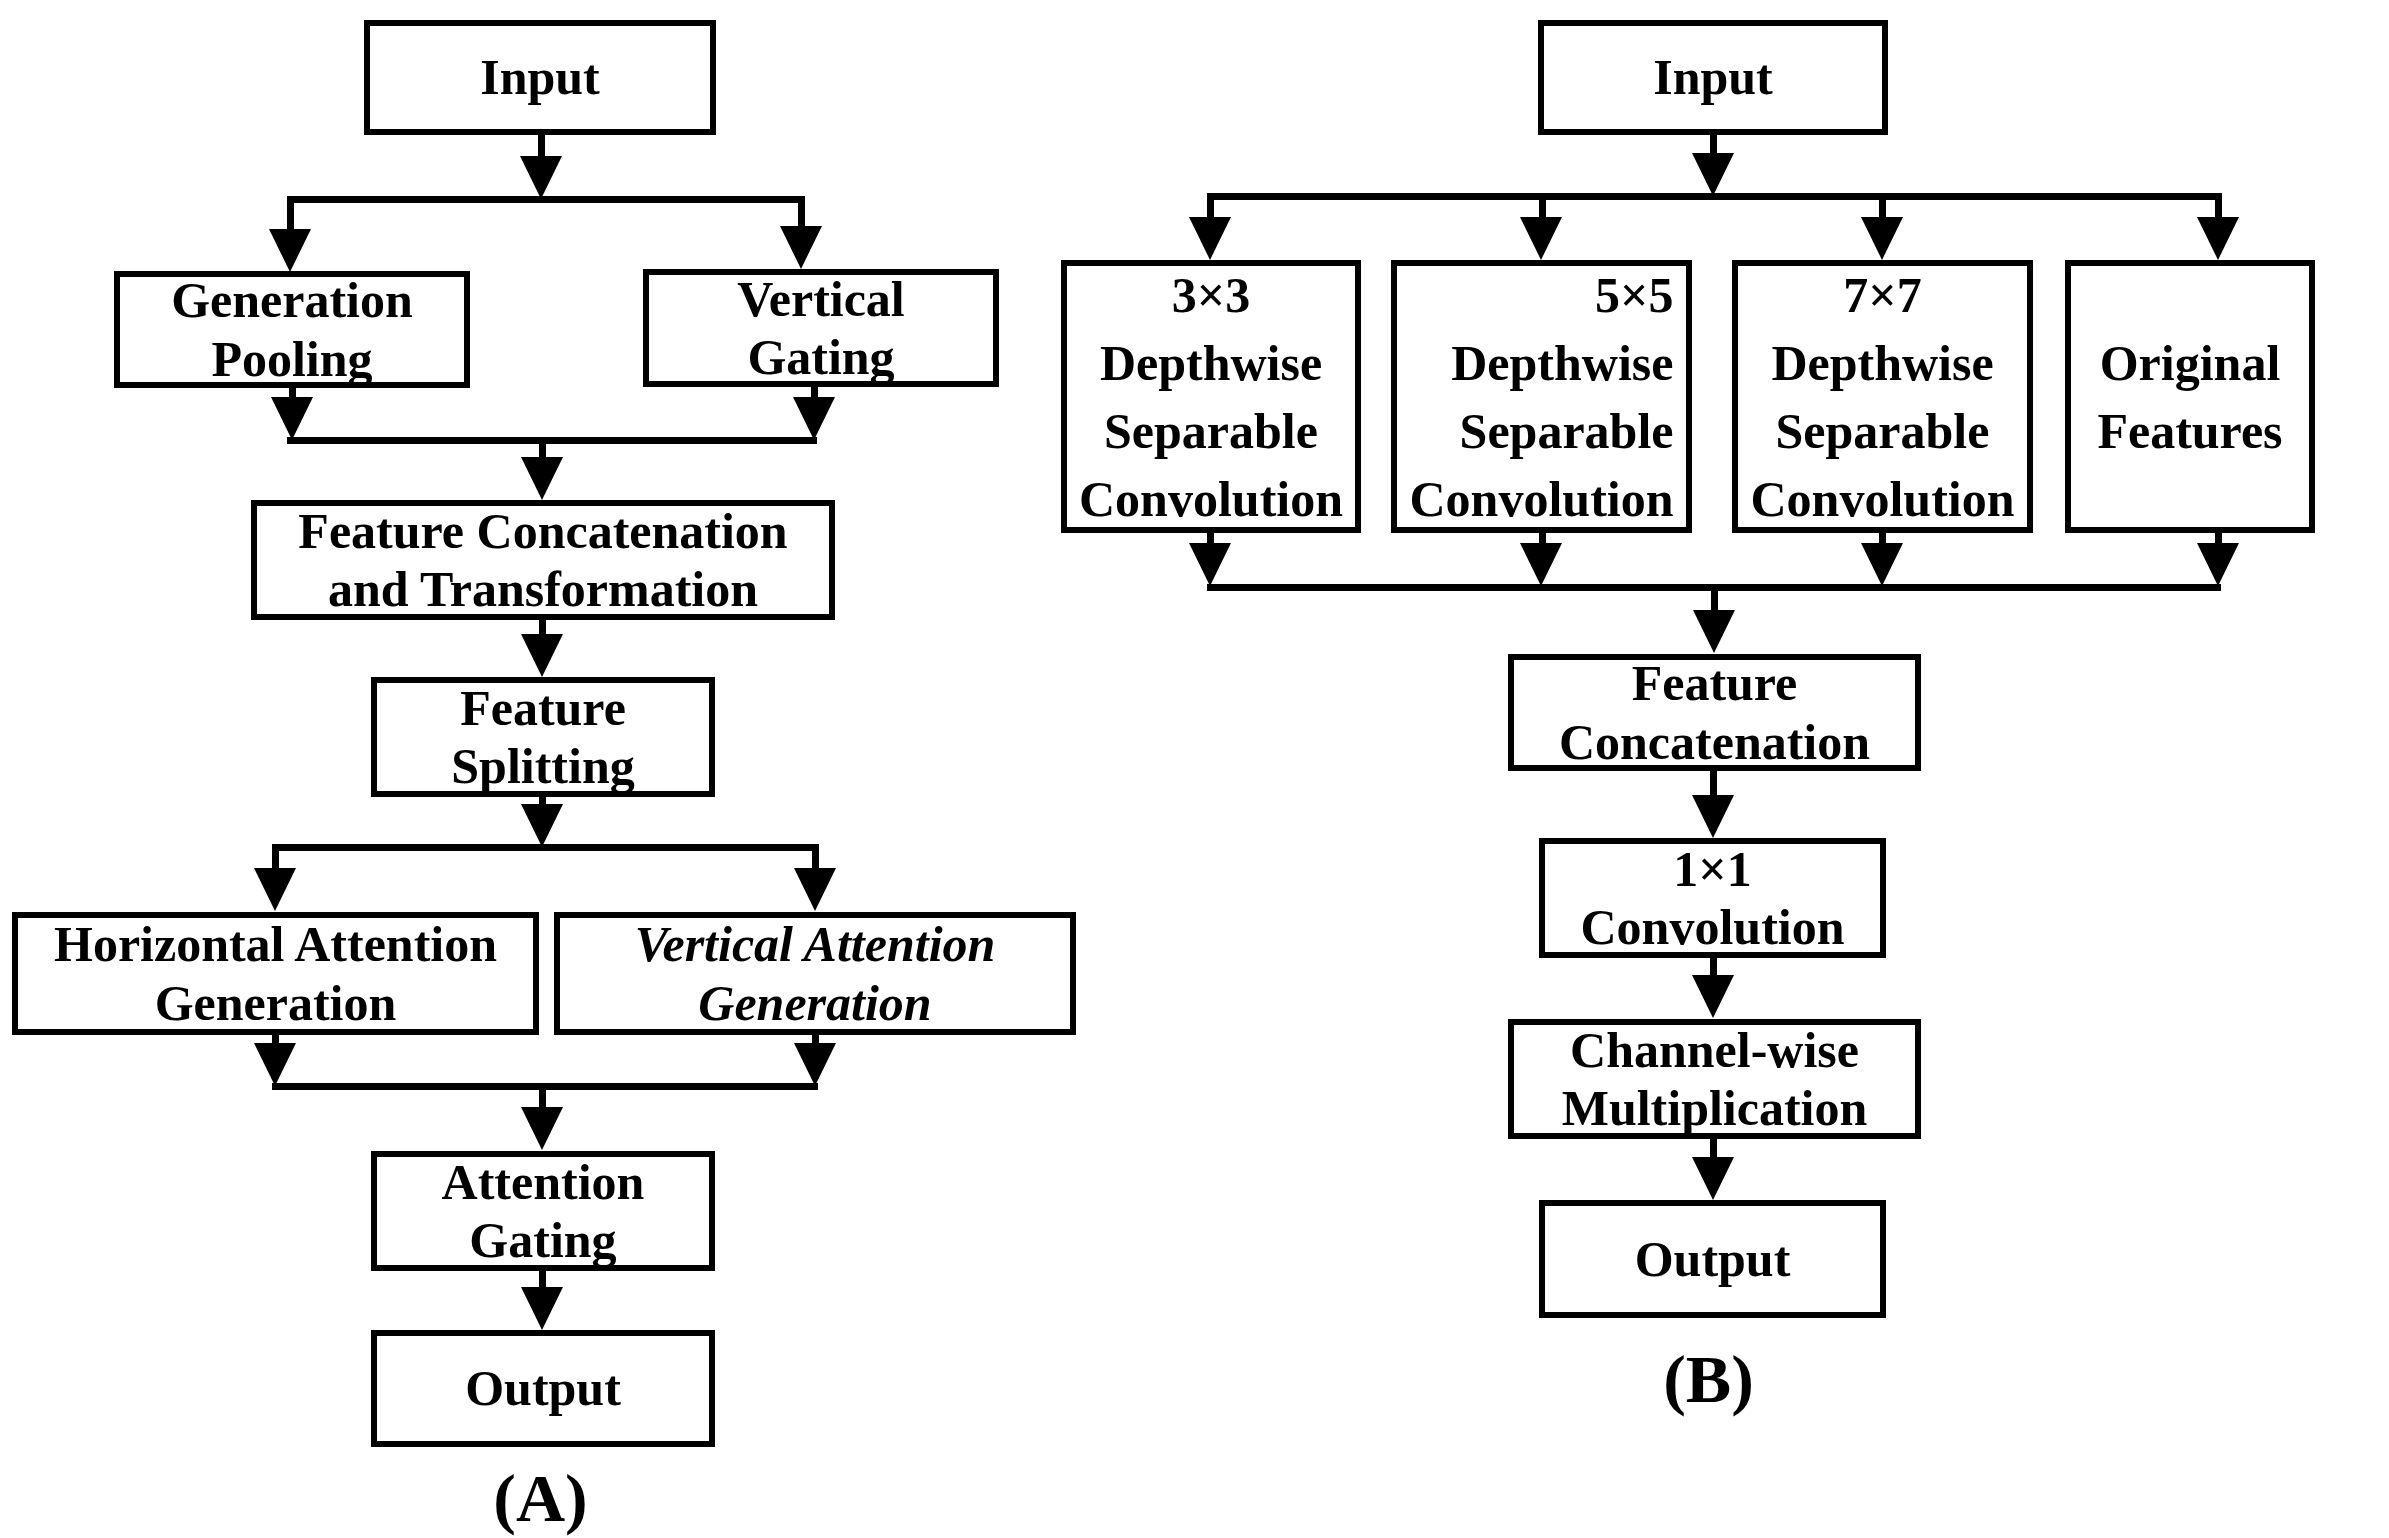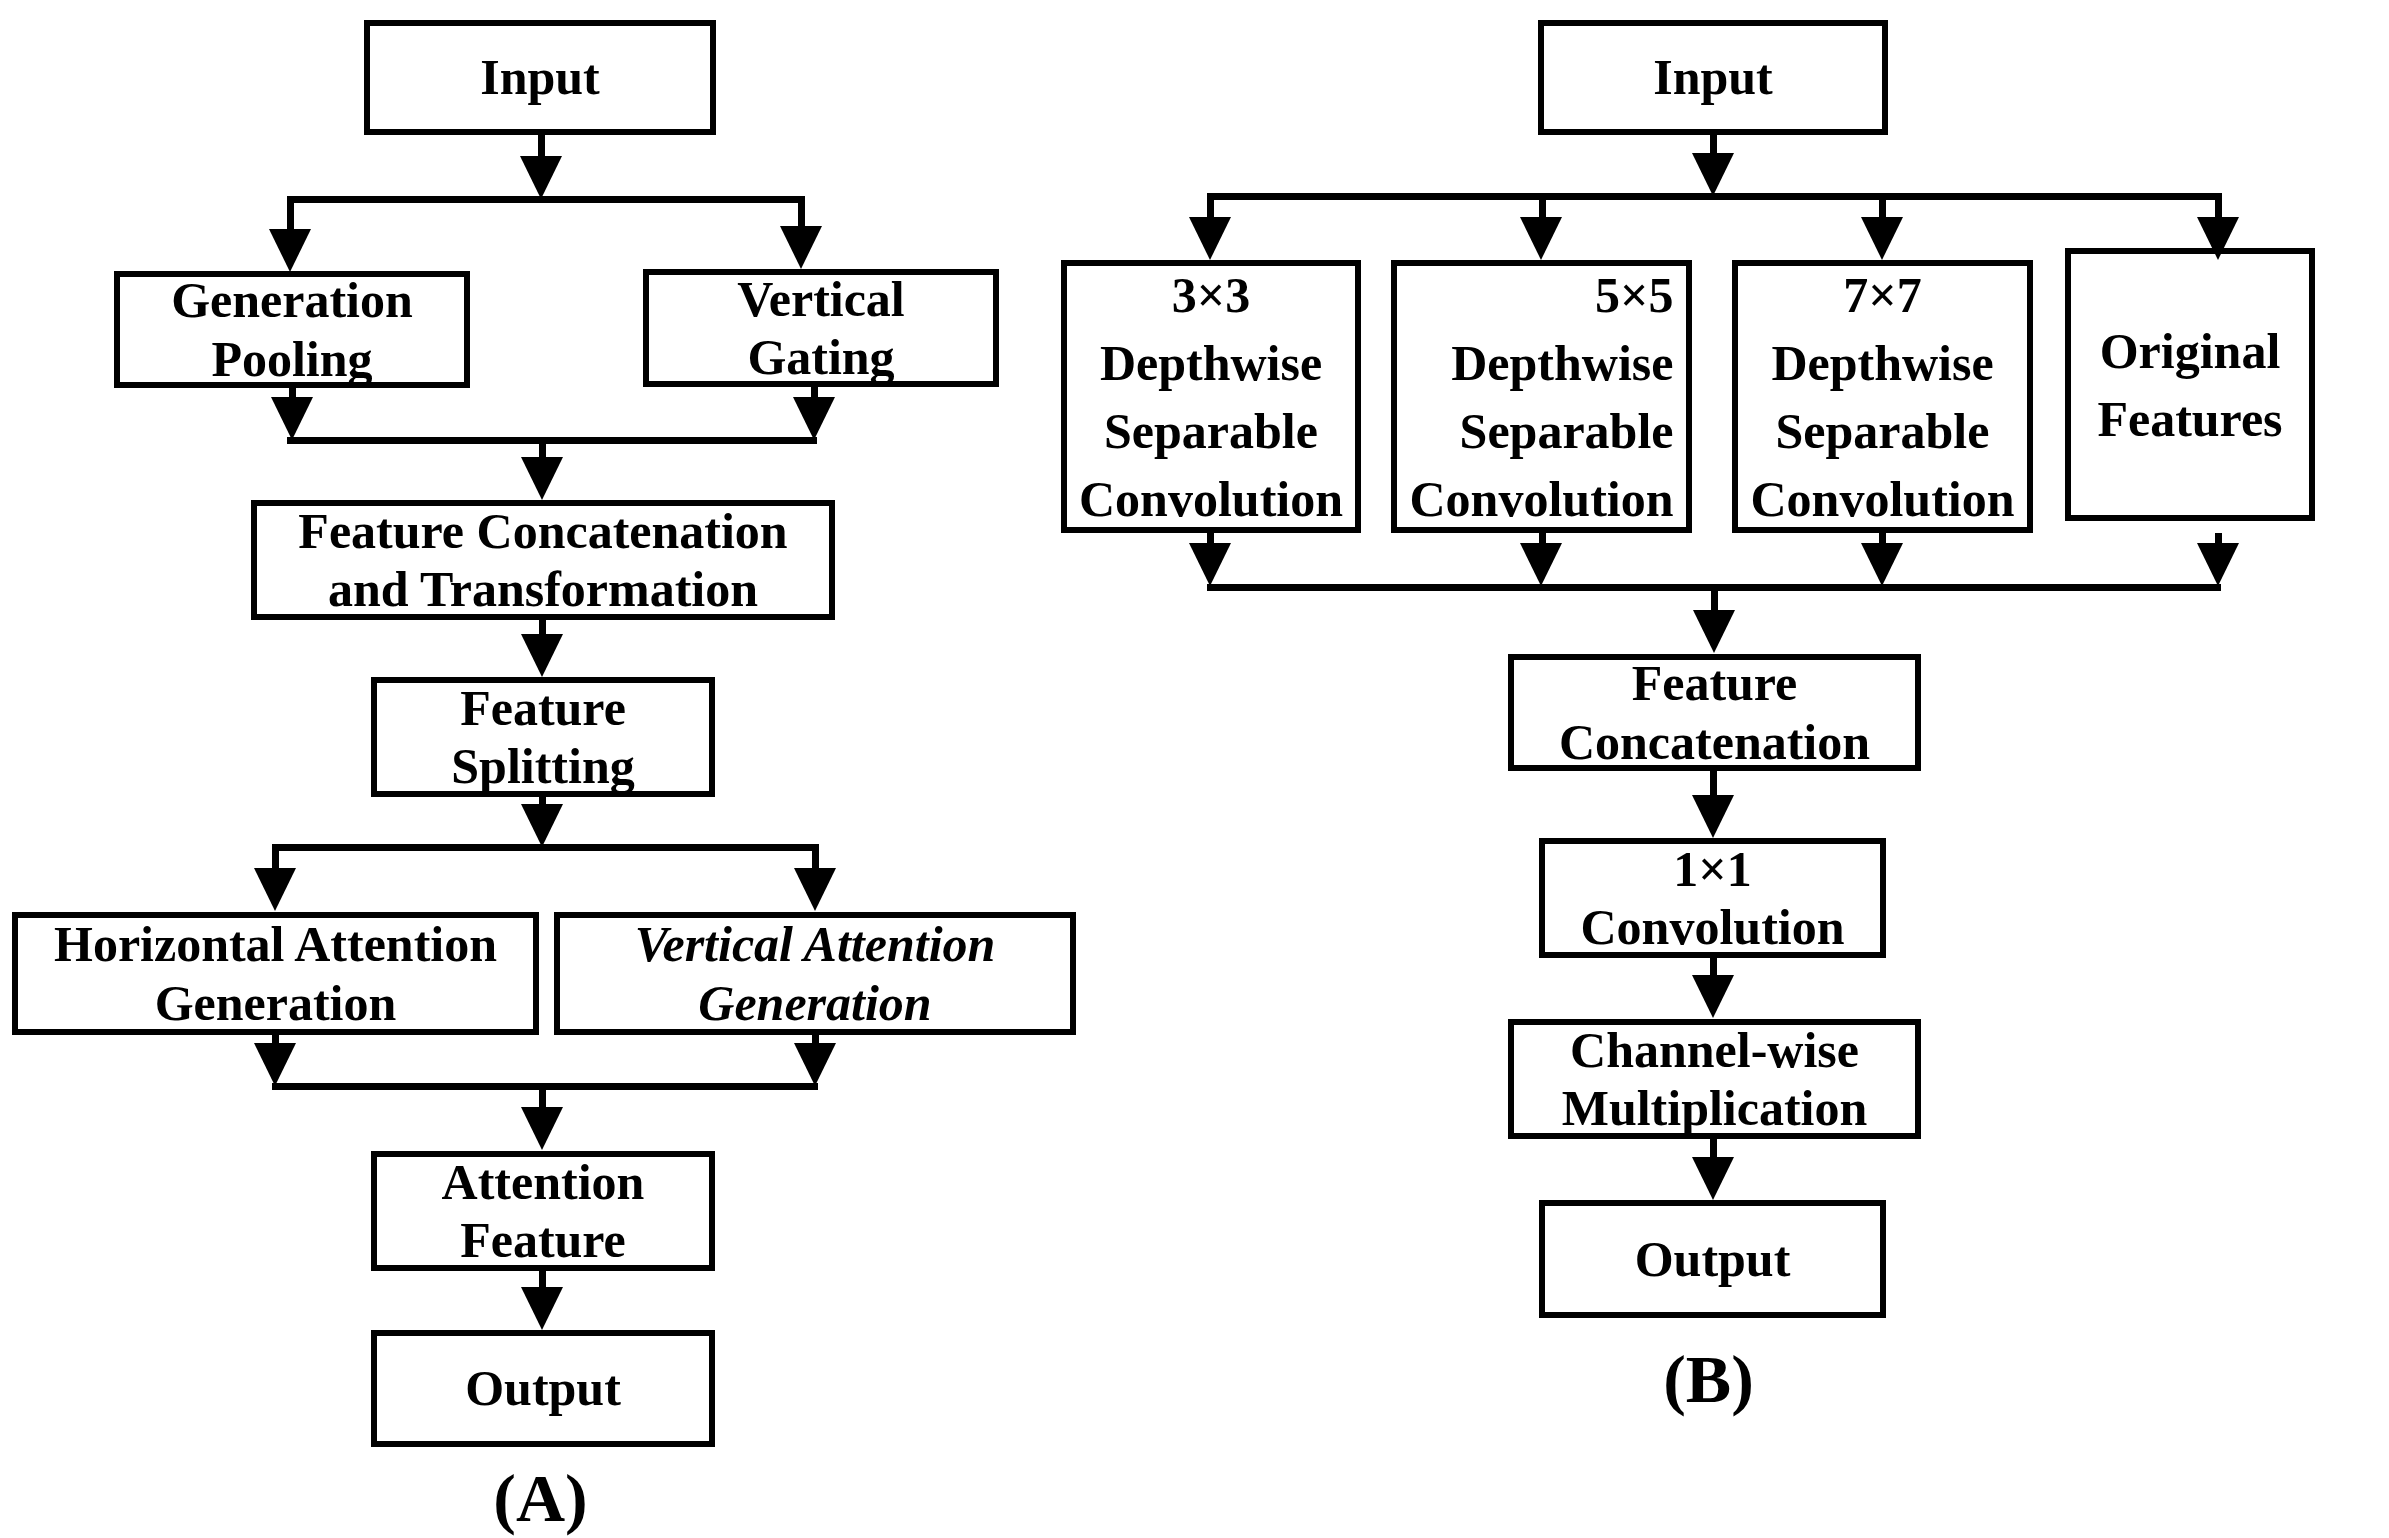--- a/index.html
+++ b/index.html
@@ -64,21 +64,21 @@
   <div class="box" style="left:371px;top:677px;width:344px;height:120px;">Feature
 Splitting</div>
 
   <div class="box" style="left:12px;top:912px;width:527px;height:123px;">Horizontal Attention
 Generation</div>
 
   <div class="box" style="left:554px;top:912px;width:522px;height:123px;font-style:italic;">Vertical Attention
 Generation</div>
 
   <div class="box" style="left:371px;top:1151px;width:344px;height:120px;">Attention
-Feature</div>
+Gating</div>
 
   <div class="box" style="left:371px;top:1330px;width:344px;height:117px;">Output</div>
 
   <div class="caption" style="left:383px;top:1464px;">(A)</div>
 
   <div class="vl" style="left:538px;top:132px;height:30px;"></div>
   <div class="ah" style="left:520px;top:156px;"></div>
   <div class="hl" style="left:287px;top:196px;width:517px;"></div>
 
   <div class="vl" style="left:287px;top:196px;height:39px;"></div>
@@ -129,21 +129,21 @@
   <div class="box tall" style="left:1391px;top:260px;width:301px;height:273px;text-align:right;">5×5
 Depthwise
 Separable
 Convolution</div>
 
   <div class="box tall" style="left:1732px;top:260px;width:301px;height:273px;">7×7
 Depthwise
 Separable
 Convolution</div>
 
-  <div class="box tall" style="left:2065px;top:248px;width:250px;height:273px;">Original
+  <div class="box tall" style="left:2065px;top:260px;width:250px;height:273px;">Original
 Features</div>
 
   <div class="box" style="left:1508px;top:654px;width:413px;height:117px;">Feature
 Concatenation</div>
 
   <div class="box" style="left:1539px;top:838px;width:347px;height:120px;">1×1
 Convolution</div>
 
   <div class="box" style="left:1508px;top:1019px;width:413px;height:120px;">Channel-wise
 Multiplication</div>

